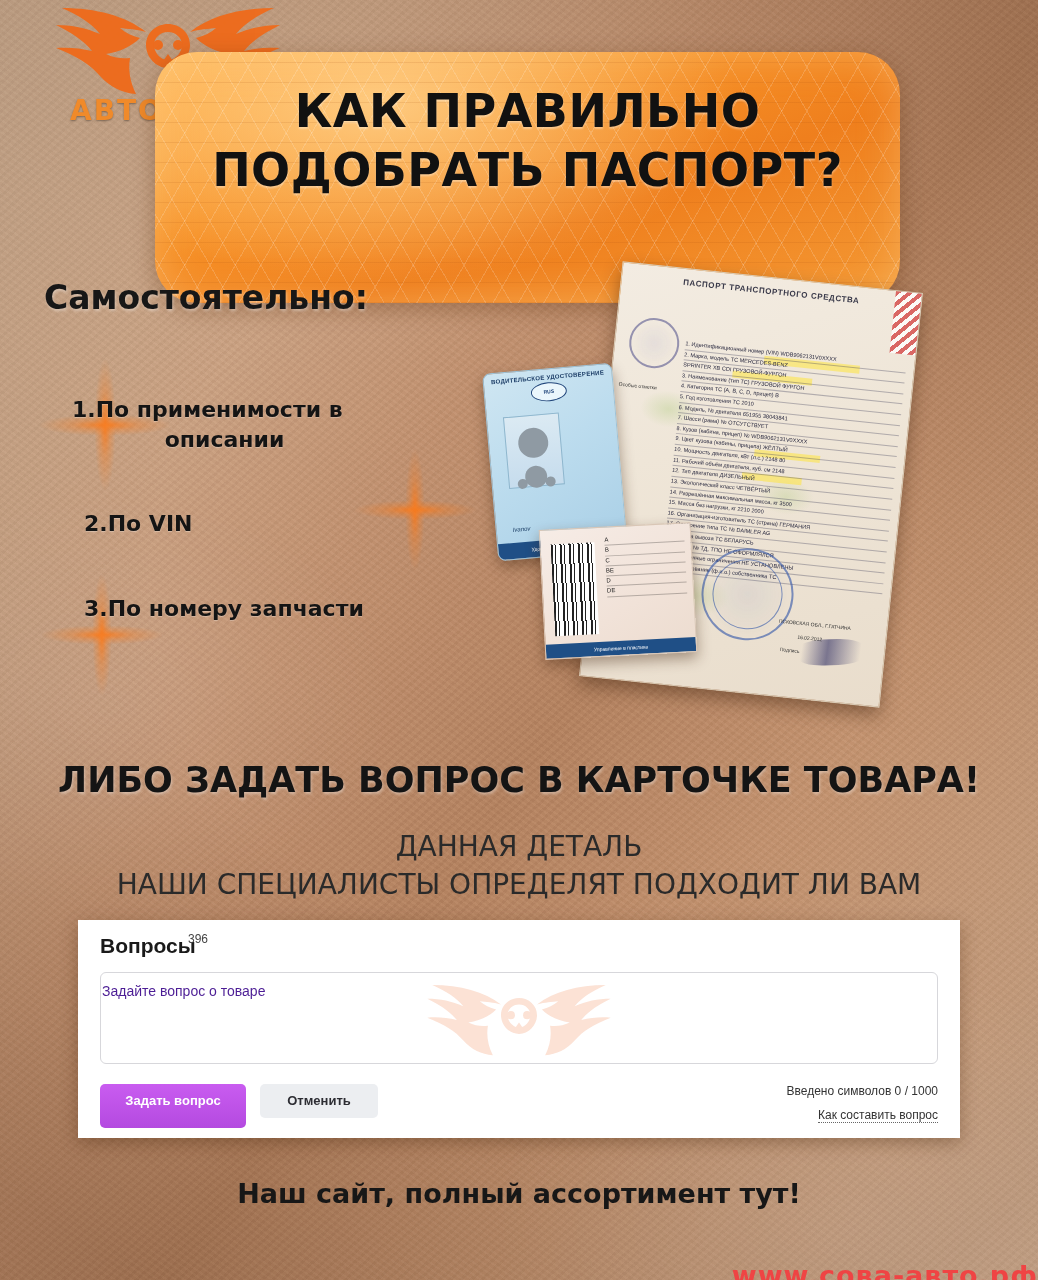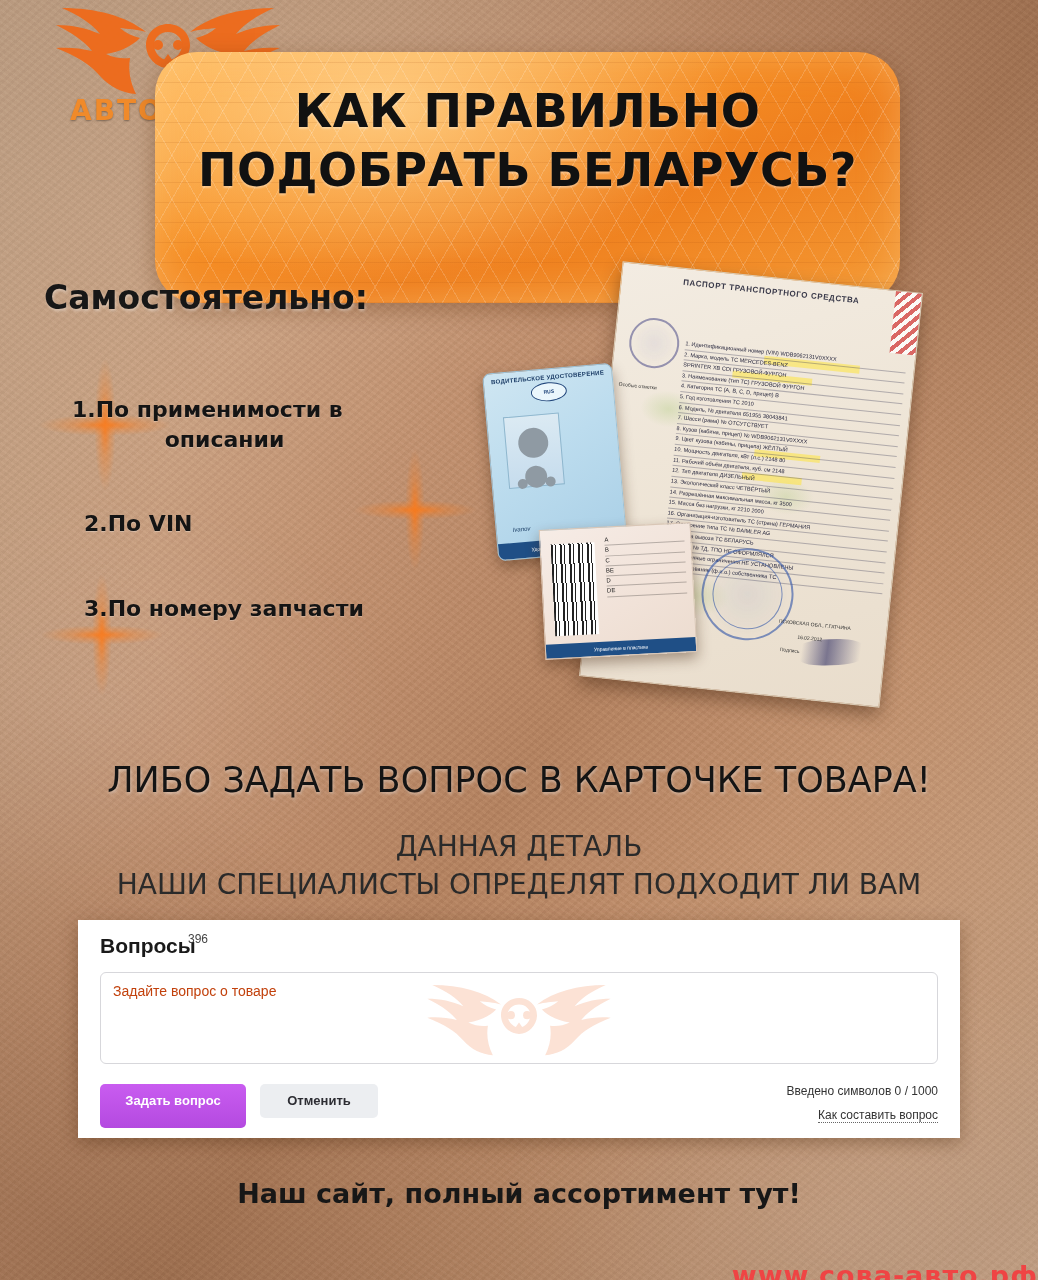--- a/index.html
+++ b/index.html
@@ -255,21 +255,21 @@
     position: absolute; left: 0; right: 0; bottom: 0; height: 14px;
     background: #1f4f86; color: #fff; font-size: 5px; text-align: center; line-height: 14px;
   }
 
   
   .cta-main {
     position: absolute;
     left: 0; right: 0; top: 760px;
     text-align: center;
     font-family: "DejaVu Sans", sans-serif;
-    font-weight: normal;
+    font-weight: bold;
     font-size: 35px;
     color: #141414;
     text-shadow: 1px 2px 3px rgba(255,255,255,.35);
   }
   .cta-sub {
     position: absolute;
     left: 70px; right: 70px; top: 828px;
     text-align: center;
     font-family: "DejaVu Sans", sans-serif;
     font-size: 28px;
@@ -291,22 +291,22 @@
     font-size: 21px; font-weight: bold; color: #1a1a1a;
   }
   .widget .w-count {
     position: absolute; left: 110px; top: 12px;
     font-size: 12px; color: #444;
   }
   .widget .w-input {
     position: absolute; left: 22px; top: 52px; right: 22px; height: 92px;
     border: 1px solid #d7d7db; border-radius: 6px;
     background: #fff;
-    color: #c2410c; font-size: 14px;
-    padding: 10px 12px;
+    color: #4c1d95; font-size: 14px;
+    padding: 10px 1px;
     box-sizing: border-box;
   }
   .widget .w-owl {
     position: absolute; left: 50%; top: 60px; transform: translateX(-50%);
     opacity: .42; pointer-events: none;
   }
   .widget .btn-ask {
     position: absolute; left: 22px; top: 164px;
     width: 146px; height: 44px; border-radius: 5px;
     background: linear-gradient(#c95cf0, #b44ae0);
@@ -373,21 +373,21 @@
       <path d="M172 30C192 14 222 6 256 6c-18 8-30 16-38 26 14-6 28-9 44-9-16 8-28 16-36 26 12-3 24-4 36-3-20 8-34 16-44 28-10 11-22 17-36 18 6-12 8-24 6-36 8 1 16 0 24-4-14-2-26-8-34-16 8-2 14-5 20-10-8 1-16 1-26 4z"></path>
     </g>
   </svg>
   <div class="logo-name">АВТОСОВА</div>
 </div>
 
 <div class="title-banner">
   <div class="scales"></div>
   <div class="title-text">
     <div>КАК ПРАВИЛЬНО</div>
-    <div>ПОДОБРАТЬ БЕЛАРУСЬ?</div>
+    <div>ПОДОБРАТЬ ПАСПОРТ?</div>
   </div>
 </div>
 
 <div class="self-heading">Самостоятельно:</div>
 
 <div class="list">
   <div class="list-item">
     <span class="num"><span>1.</span><span>По применимости в</span></span>
     <div style="text-align:center; padding-right:115px;"><span>описании</span></div>
   </div>

